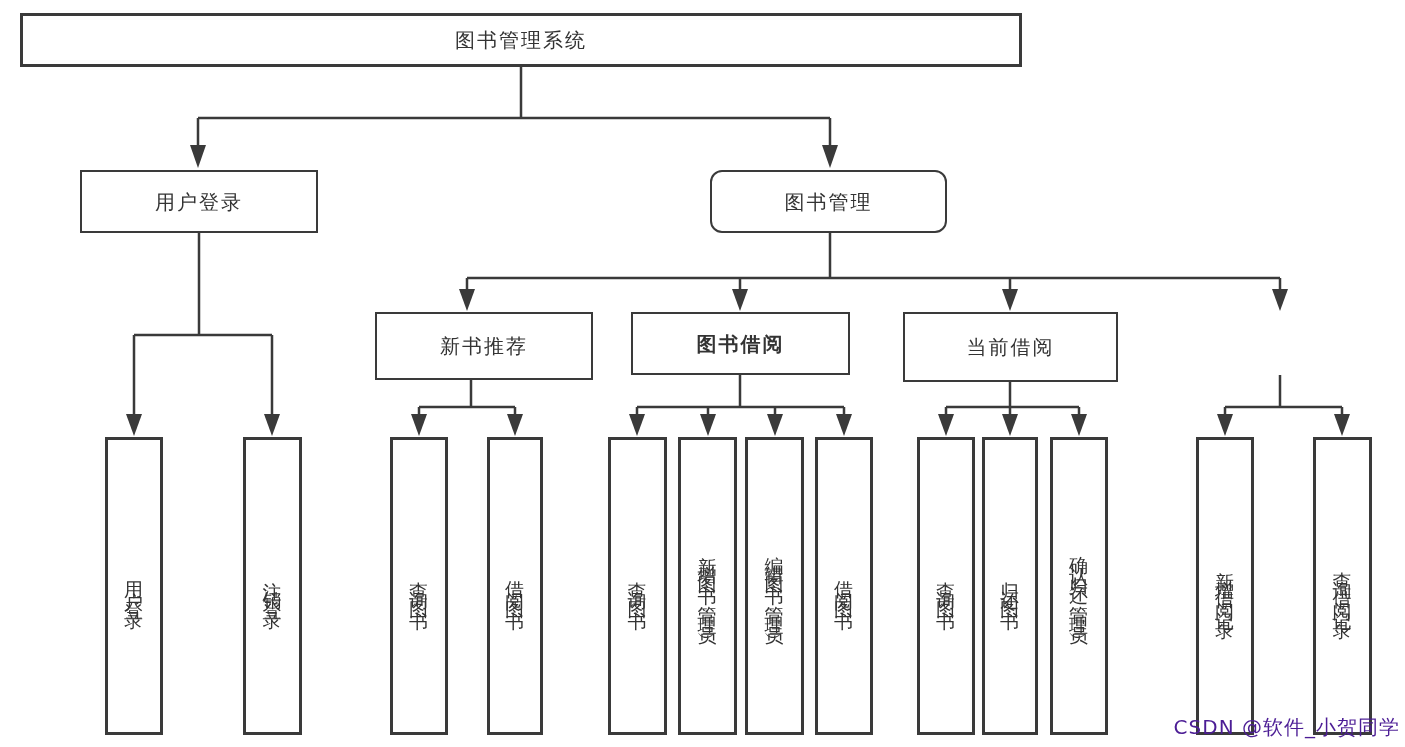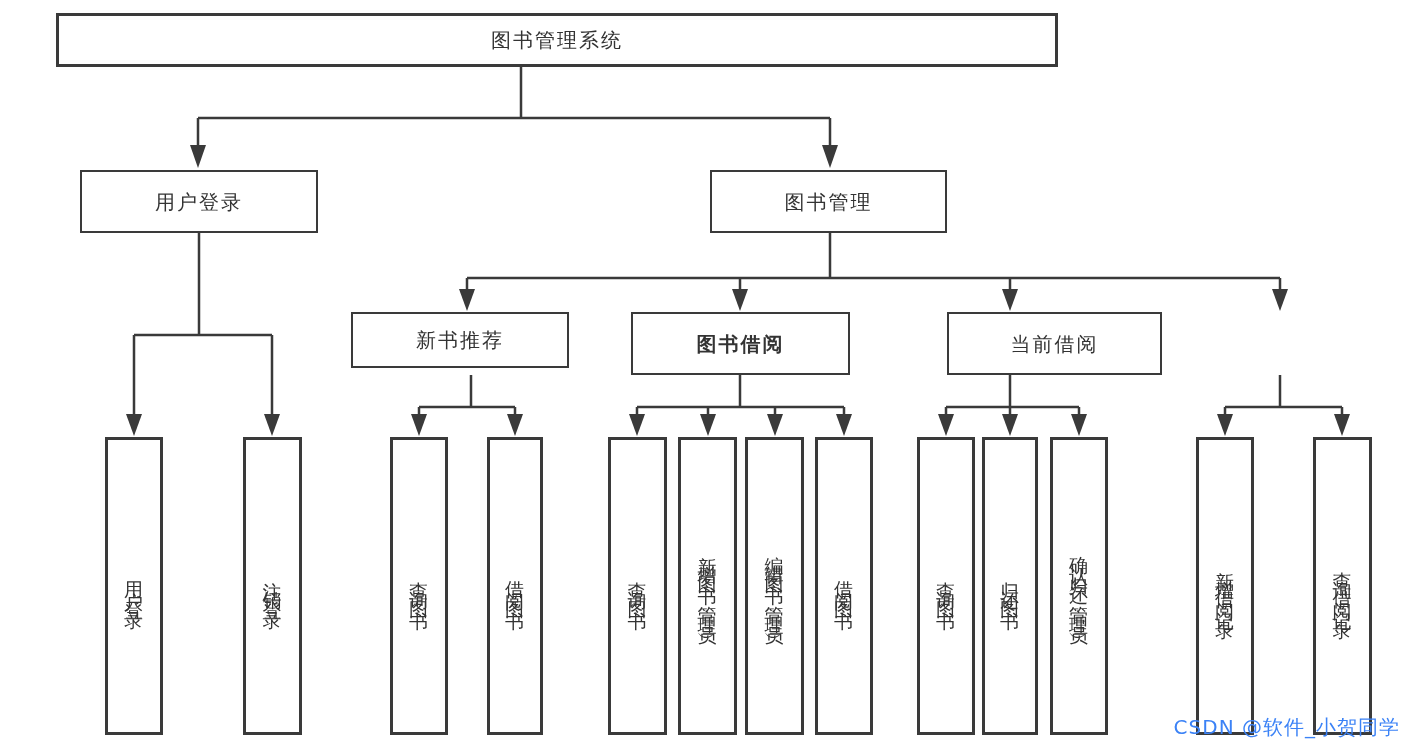--- a/index.html
+++ b/index.html
@@ -12,34 +12,34 @@
   }
   #connectors { position:absolute; left:0; top:0; z-index:1; }
   .box {
     position:absolute;
     background:#ffffff;
     border:2.5px solid #3a3a3a;
     box-sizing:border-box;
     display:flex; align-items:center; justify-content:center;
     z-index:2;
   }
-  .box.root { border-width:3px;margin-left:36px; }
+  .box.root { border-width:3px; }
   .box.leaf { border-width:3px; }
   .hlabel {
     font-size:20px; color:#333333; letter-spacing:2px;
     white-space:nowrap; line-height:1;
   }
   .vlabel {
     writing-mode:vertical-rl; text-orientation:mixed;
     font-size:19px; color:#333333; letter-spacing:10px;
     line-height:1; white-space:nowrap;
   }
   .watermark {
     position:absolute; right:5px; bottom:6px;
-    font-size:20px; color:#3b82f6; letter-spacing:1px;
+    font-size:20px; color:#4c1d95; letter-spacing:1px;
     z-index:3; white-space:nowrap;
   }
 </style>
 </head>
 <body>
 
 <div id="stage">
 
   <svg id="connectors" width="1405" height="747" viewBox="0 0 1405 747" fill="none" stroke="#3a3a3a" stroke-width="2.5">
 
@@ -91,31 +91,31 @@
     </g>
   </svg>
 
   <div class="box root" style="left:20px; top:13px; width:1002px; height:54px;">
     <span class="hlabel">图书管理系统</span>
   </div>
 
   <div class="box" style="left:80px; top:170px; width:238px; height:63px;">
     <span class="hlabel">用户登录</span>
   </div>
-  <div class="box" style="left:710px; top:170px; width:237px; height:63px;">
+  <div class="box" style="left:710px; top:170px; width:237px; height:63px;border-radius:12px;">
     <span class="hlabel">图书管理</span>
   </div>
 
-  <div class="box" style="left:351px; top:312px; width:218px; height:56px;justify-content:center;">
+  <div class="box" style="left:375px; top:312px; width:218px; height:68px;justify-content:center;">
     <span class="hlabel">新书推荐</span>
   </div>
   <div class="box" style="left:631px; top:312px; width:219px; height:63px;font-weight:bold;">
     <span class="hlabel">图书借阅</span>
   </div>
-  <div class="box" style="left:947px; top:312px; width:215px; height:63px;">
+  <div class="box" style="left:903px; top:312px; width:215px; height:70px;">
     <span class="hlabel">当前借阅</span>
   </div>
 
   <div class="box leaf" style="left:105px; top:437px; width:58px; height:298px;">
     <span class="vlabel">用户登录</span>
   </div>
   <div class="box leaf" style="left:243px; top:437px; width:59px; height:298px;">
     <span class="vlabel">注销登录</span>
   </div>
 

